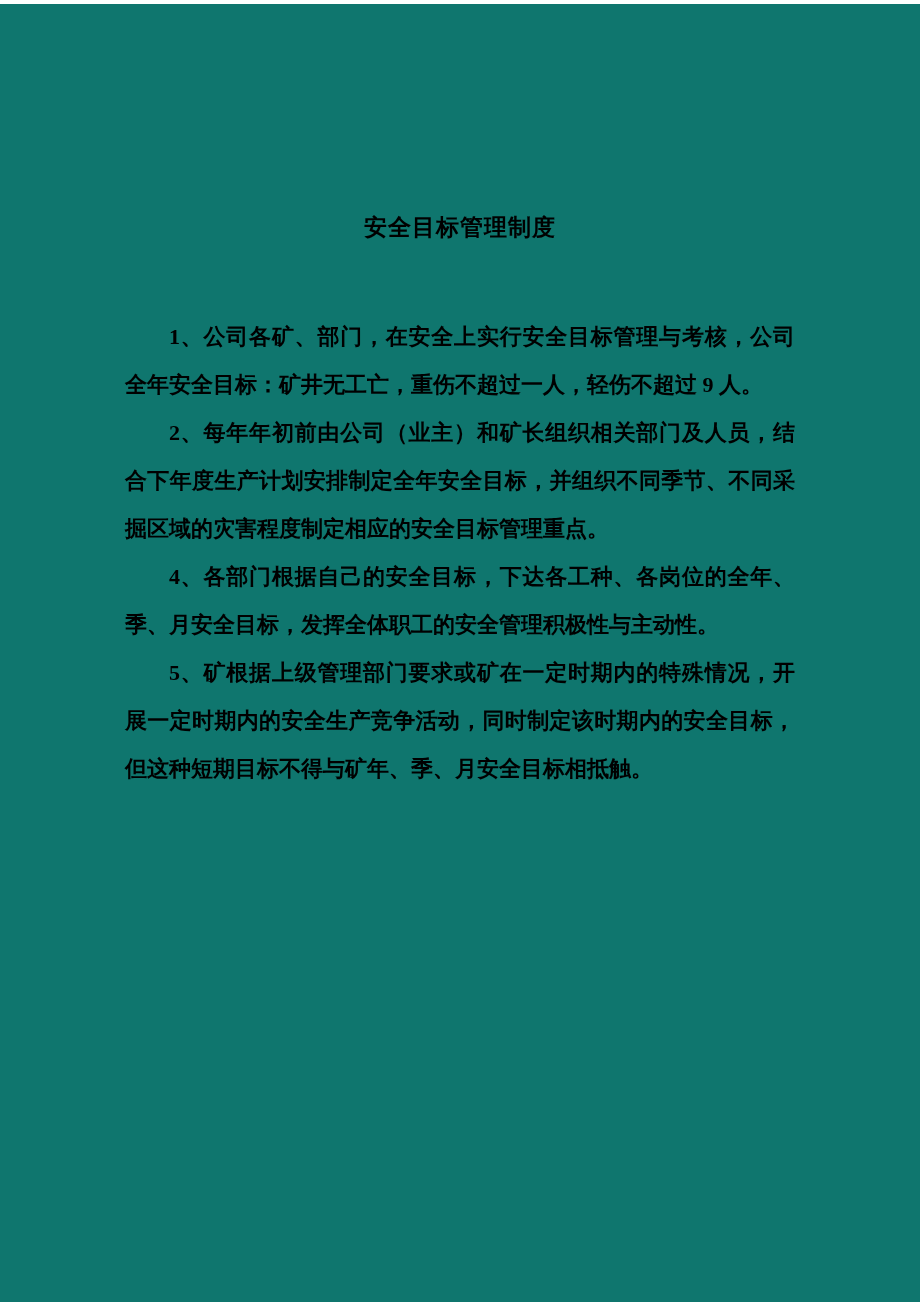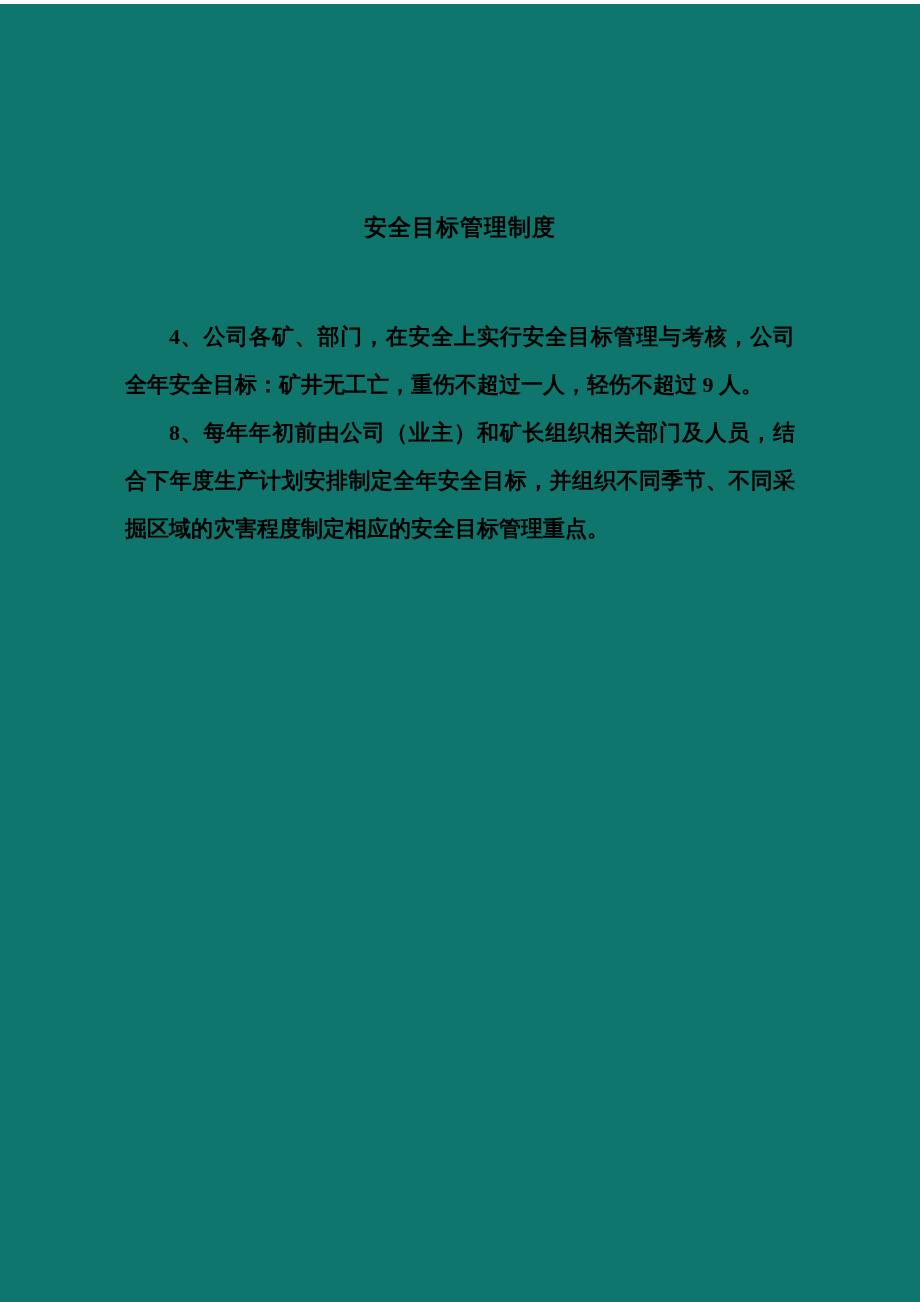--- a/index.html
+++ b/index.html
@@ -41,16 +41,18 @@
     word-break: break-all;
   }
 </style>
 </head>
 <body>
 
 <div class="page">
   <h1 class="doc-title">安全目标管理制度</h1>
 
   <div class="doc-body">
-    <p>4、公司各矿、部门，在安全上实行安全目标管理与考核，公司全年安全目标：矿井无工亡，重伤不超过一人，轻伤不超过 9 人。</p>
-    <p>8、每年年初前由公司（业主）和矿长组织相关部门及人员，结合下年度生产计划安排制定全年安全目标，并组织不同季节、不同采掘区域的灾害程度制定相应的安全目标管理重点。</p>
+    <p>1、公司各矿、部门，在安全上实行安全目标管理与考核，公司全年安全目标：矿井无工亡，重伤不超过一人，轻伤不超过 9 人。</p>
+    <p>2、每年年初前由公司（业主）和矿长组织相关部门及人员，结合下年度生产计划安排制定全年安全目标，并组织不同季节、不同采掘区域的灾害程度制定相应的安全目标管理重点。</p>
+    <p>4、各部门根据自己的安全目标，下达各工种、各岗位的全年、季、月安全目标，发挥全体职工的安全管理积极性与主动性。</p>
+    <p>5、矿根据上级管理部门要求或矿在一定时期内的特殊情况，开展一定时期内的安全生产竞争活动，同时制定该时期内的安全目标，但这种短期目标不得与矿年、季、月安全目标相抵触。</p>
   </div>
 </div>
 
 </body></html>

